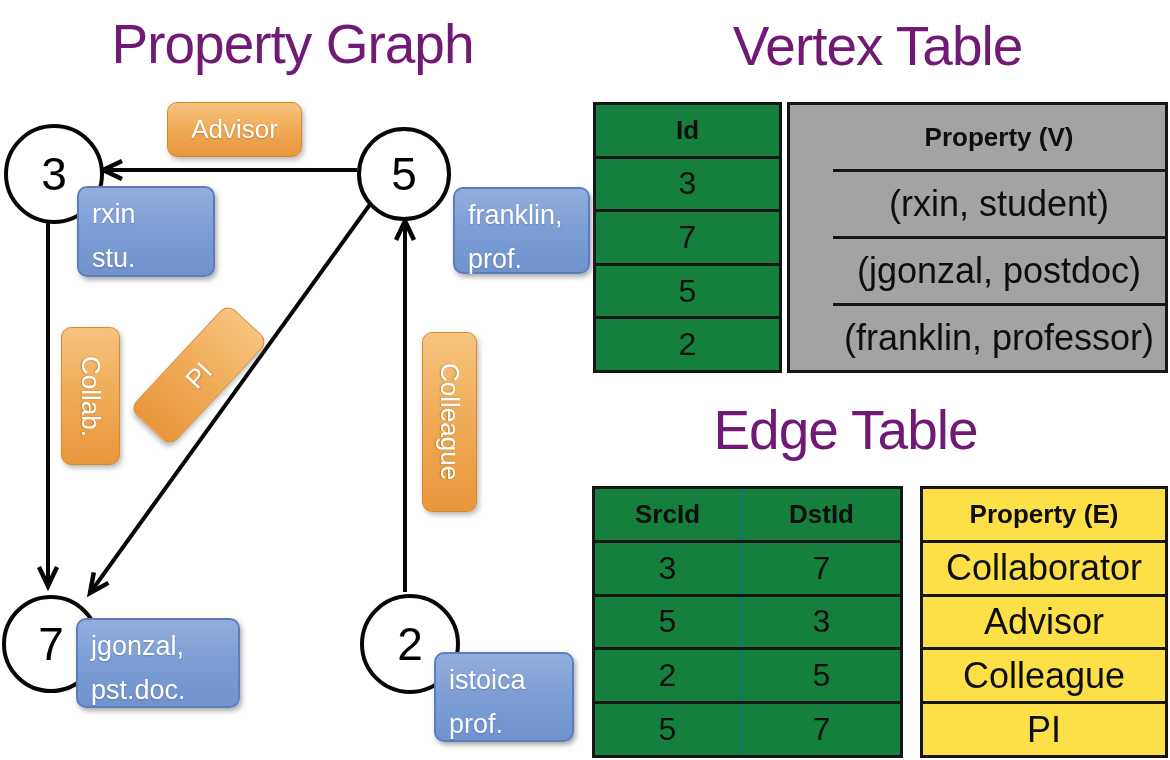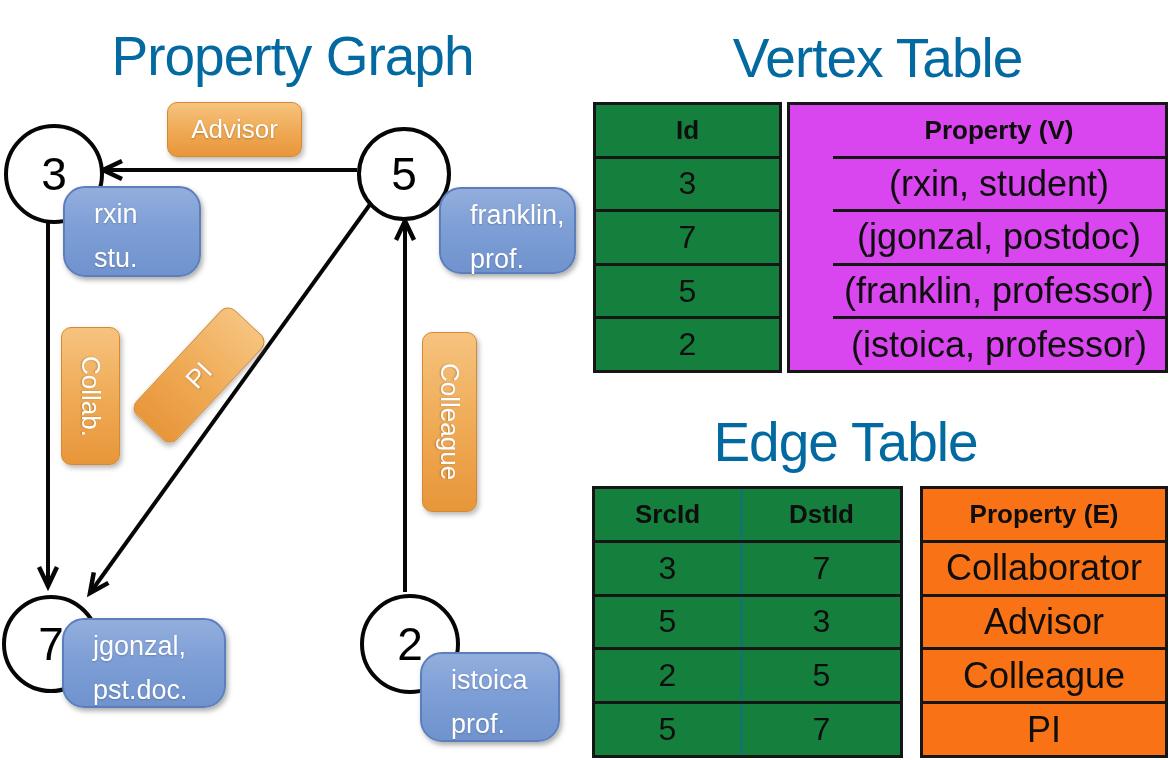--- a/index.html
+++ b/index.html
@@ -3,21 +3,21 @@
 <meta charset="utf-8">
 <style>
   html,body{margin:0;padding:0;}
   body{
     width:1170px;height:760px;position:relative;overflow:hidden;
     background:#ffffff;font-family:"Liberation Sans",sans-serif;color:#111;
   }
   
   .big-title{
     position:absolute;text-align:center;font-size:55px;font-weight:400;
-    letter-spacing:-1px;color:#0369a1;white-space:nowrap;margin-top:12px;
+    letter-spacing:-1px;color:#701a75;white-space:nowrap;
   }
   
   .node{
     position:absolute;border:4px solid #060606;border-radius:50%;
     background:#fff;display:flex;align-items:center;justify-content:center;
     font-size:46px;font-weight:400;color:#000;z-index:2;
   }
   
   #edge-layer{position:absolute;left:0;top:0;z-index:1;}
   
@@ -26,47 +26,48 @@
     background:linear-gradient(180deg,#f6c37f 0%,#efa953 55%,#e8963a 100%);
     border:1px solid #d6892f;
     box-shadow:2px 3px 5px rgba(130,130,130,0.55);
     display:flex;align-items:center;justify-content:center;
     color:#fff;font-size:26px;text-shadow:0 1px 2px rgba(0,0,0,0.25);
   }
   .vtext{writing-mode:vertical-rl;text-orientation:mixed;}
   .flip{transform:rotate(180deg);}
   
   .vlabel{
-    position:absolute;z-index:4;border-radius:22px;
+    position:absolute;z-index:4;border-radius:10px;
     background:linear-gradient(180deg,#93aedd 0%,#7e9fd6 45%,#7093ce 100%);
     border:2px solid #5b7ebd;
     box-shadow:2px 3px 5px rgba(90,90,90,0.5);
     color:#fff;font-size:27px;line-height:44px;
-    padding:4px 0 0 29px;text-shadow:0 1px 2px rgba(0,0,0,0.2);
+    padding:4px 0 0 13px;text-shadow:0 1px 2px rgba(0,0,0,0.2);
     box-sizing:border-box;
+    margin-left:14px;
   }
   
   .dtable{
     position:absolute;box-sizing:border-box;border:3px solid #161616;
     display:flex;flex-direction:column;background:#15803d;
   }
   .dtable .row{
     display:flex;flex:1 1 0;border-bottom:3px solid #161616;
     align-items:stretch;
   }
   .dtable .row:last-child{border-bottom:none;}
   .dtable .cell{
     flex:1 1 0;display:flex;align-items:center;justify-content:center;
     font-size:32px;color:#0e0e0e;
   }
   .dtable .cell.divider{border-right:3px solid #0f766e;}
   .dtable .hdr{font-size:26px;font-weight:700;}
   .dtable .prop-cell{font-size:36px;}
-  .vprop-bg{background:#d946ef;padding-left:43px;}
-  .eprop-bg{background:#f97316;}
+  .vprop-bg{background:#a3a3a3;padding-left:43px;}
+  .eprop-bg{background:#fde047;}
 </style>
 </head>
 <body>
 
 <div class="big-title" style="left:0;width:585px;top:12px;">Property Graph</div>
 
 <svg id="edge-layer" width="585" height="760" viewBox="0 0 585 760">
   <defs>
     <marker id="arrowhead" markerUnits="userSpaceOnUse" markerWidth="30" markerHeight="26" refX="21" refY="11" orient="auto">
       <path d="M2,2 L21,11 L2,20" fill="none" stroke="#060606" stroke-width="4.5"></path>
@@ -139,23 +140,20 @@
   </div>
   <div class="row">
     <div class="cell prop-cell">(rxin, student)</div>
   </div>
   <div class="row">
     <div class="cell prop-cell">(jgonzal, postdoc)</div>
   </div>
   <div class="row">
     <div class="cell prop-cell">(franklin, professor)</div>
   </div>
-  <div class="row">
-    <div class="cell prop-cell">(istoica, professor)</div>
-  </div>
 </div>
 
 <div class="big-title" style="left:553px;width:585px;top:398px;">Edge Table</div>
 
 <div class="dtable" style="left:592px;top:486px;width:311px;height:272px;">
   <div class="row">
     <div class="cell hdr divider" style="flex:0 0 145px;">SrcId</div>
     <div class="cell hdr">DstId</div>
   </div>
   <div class="row">

